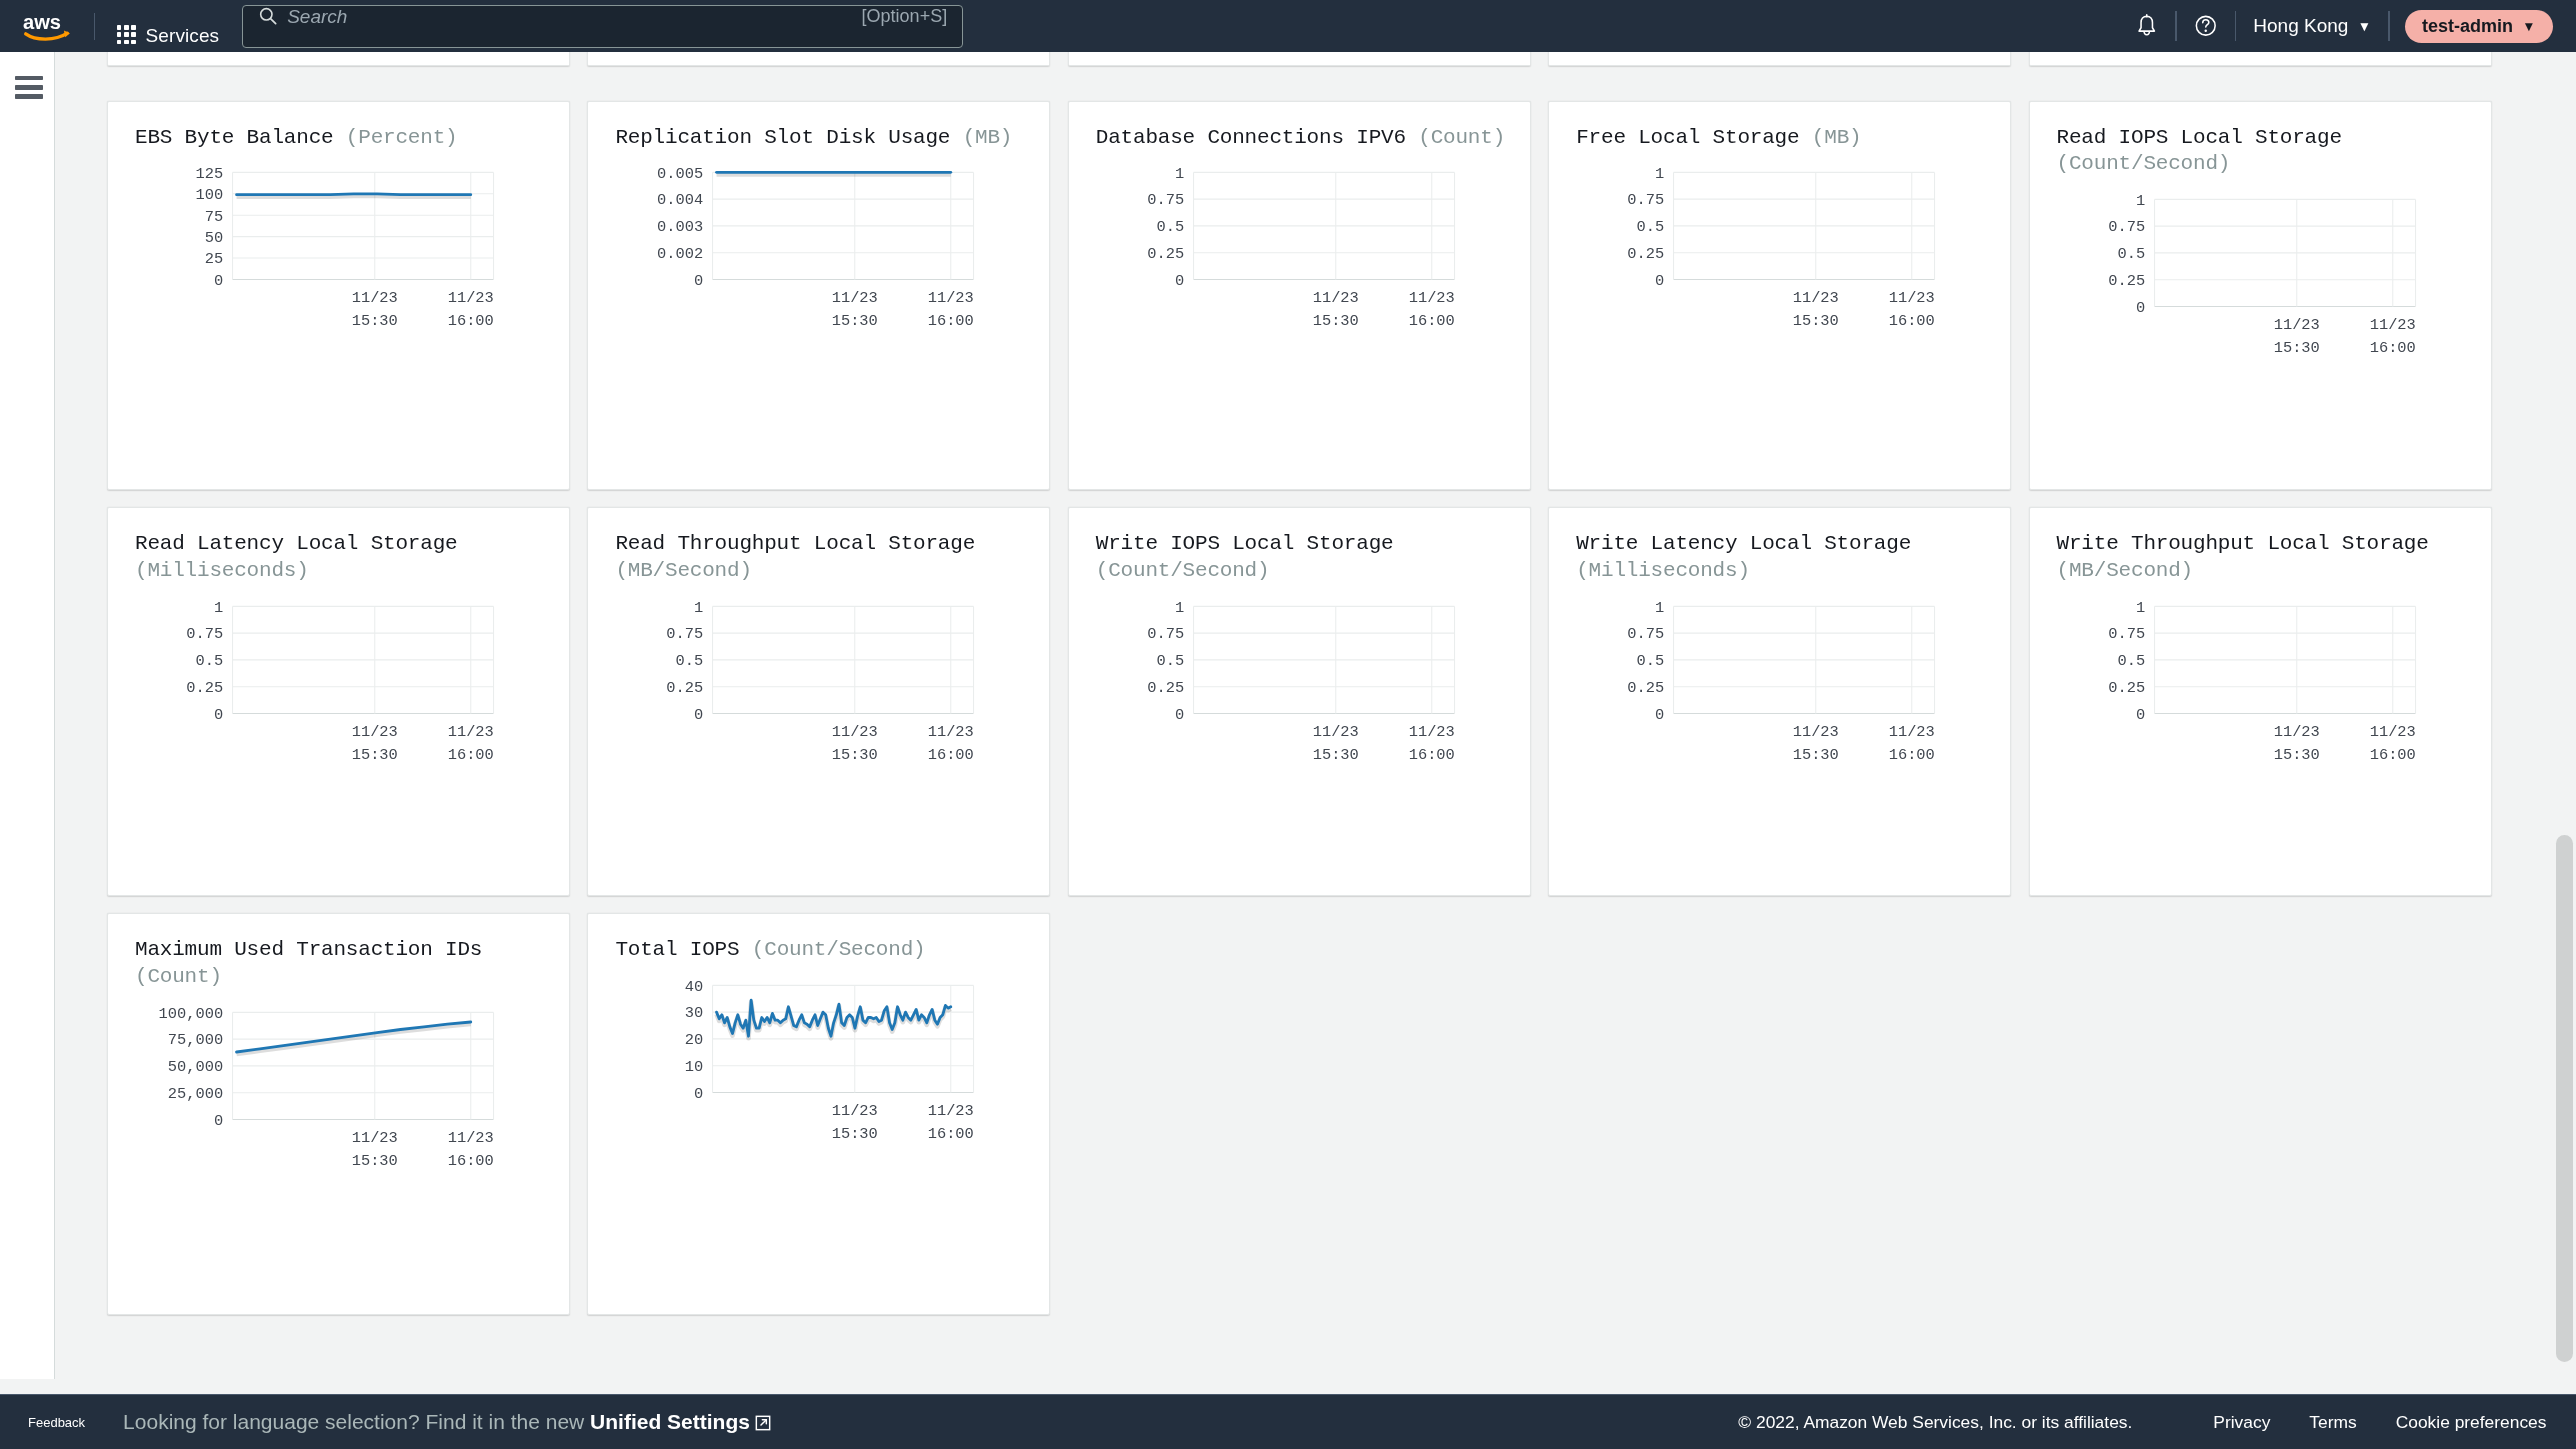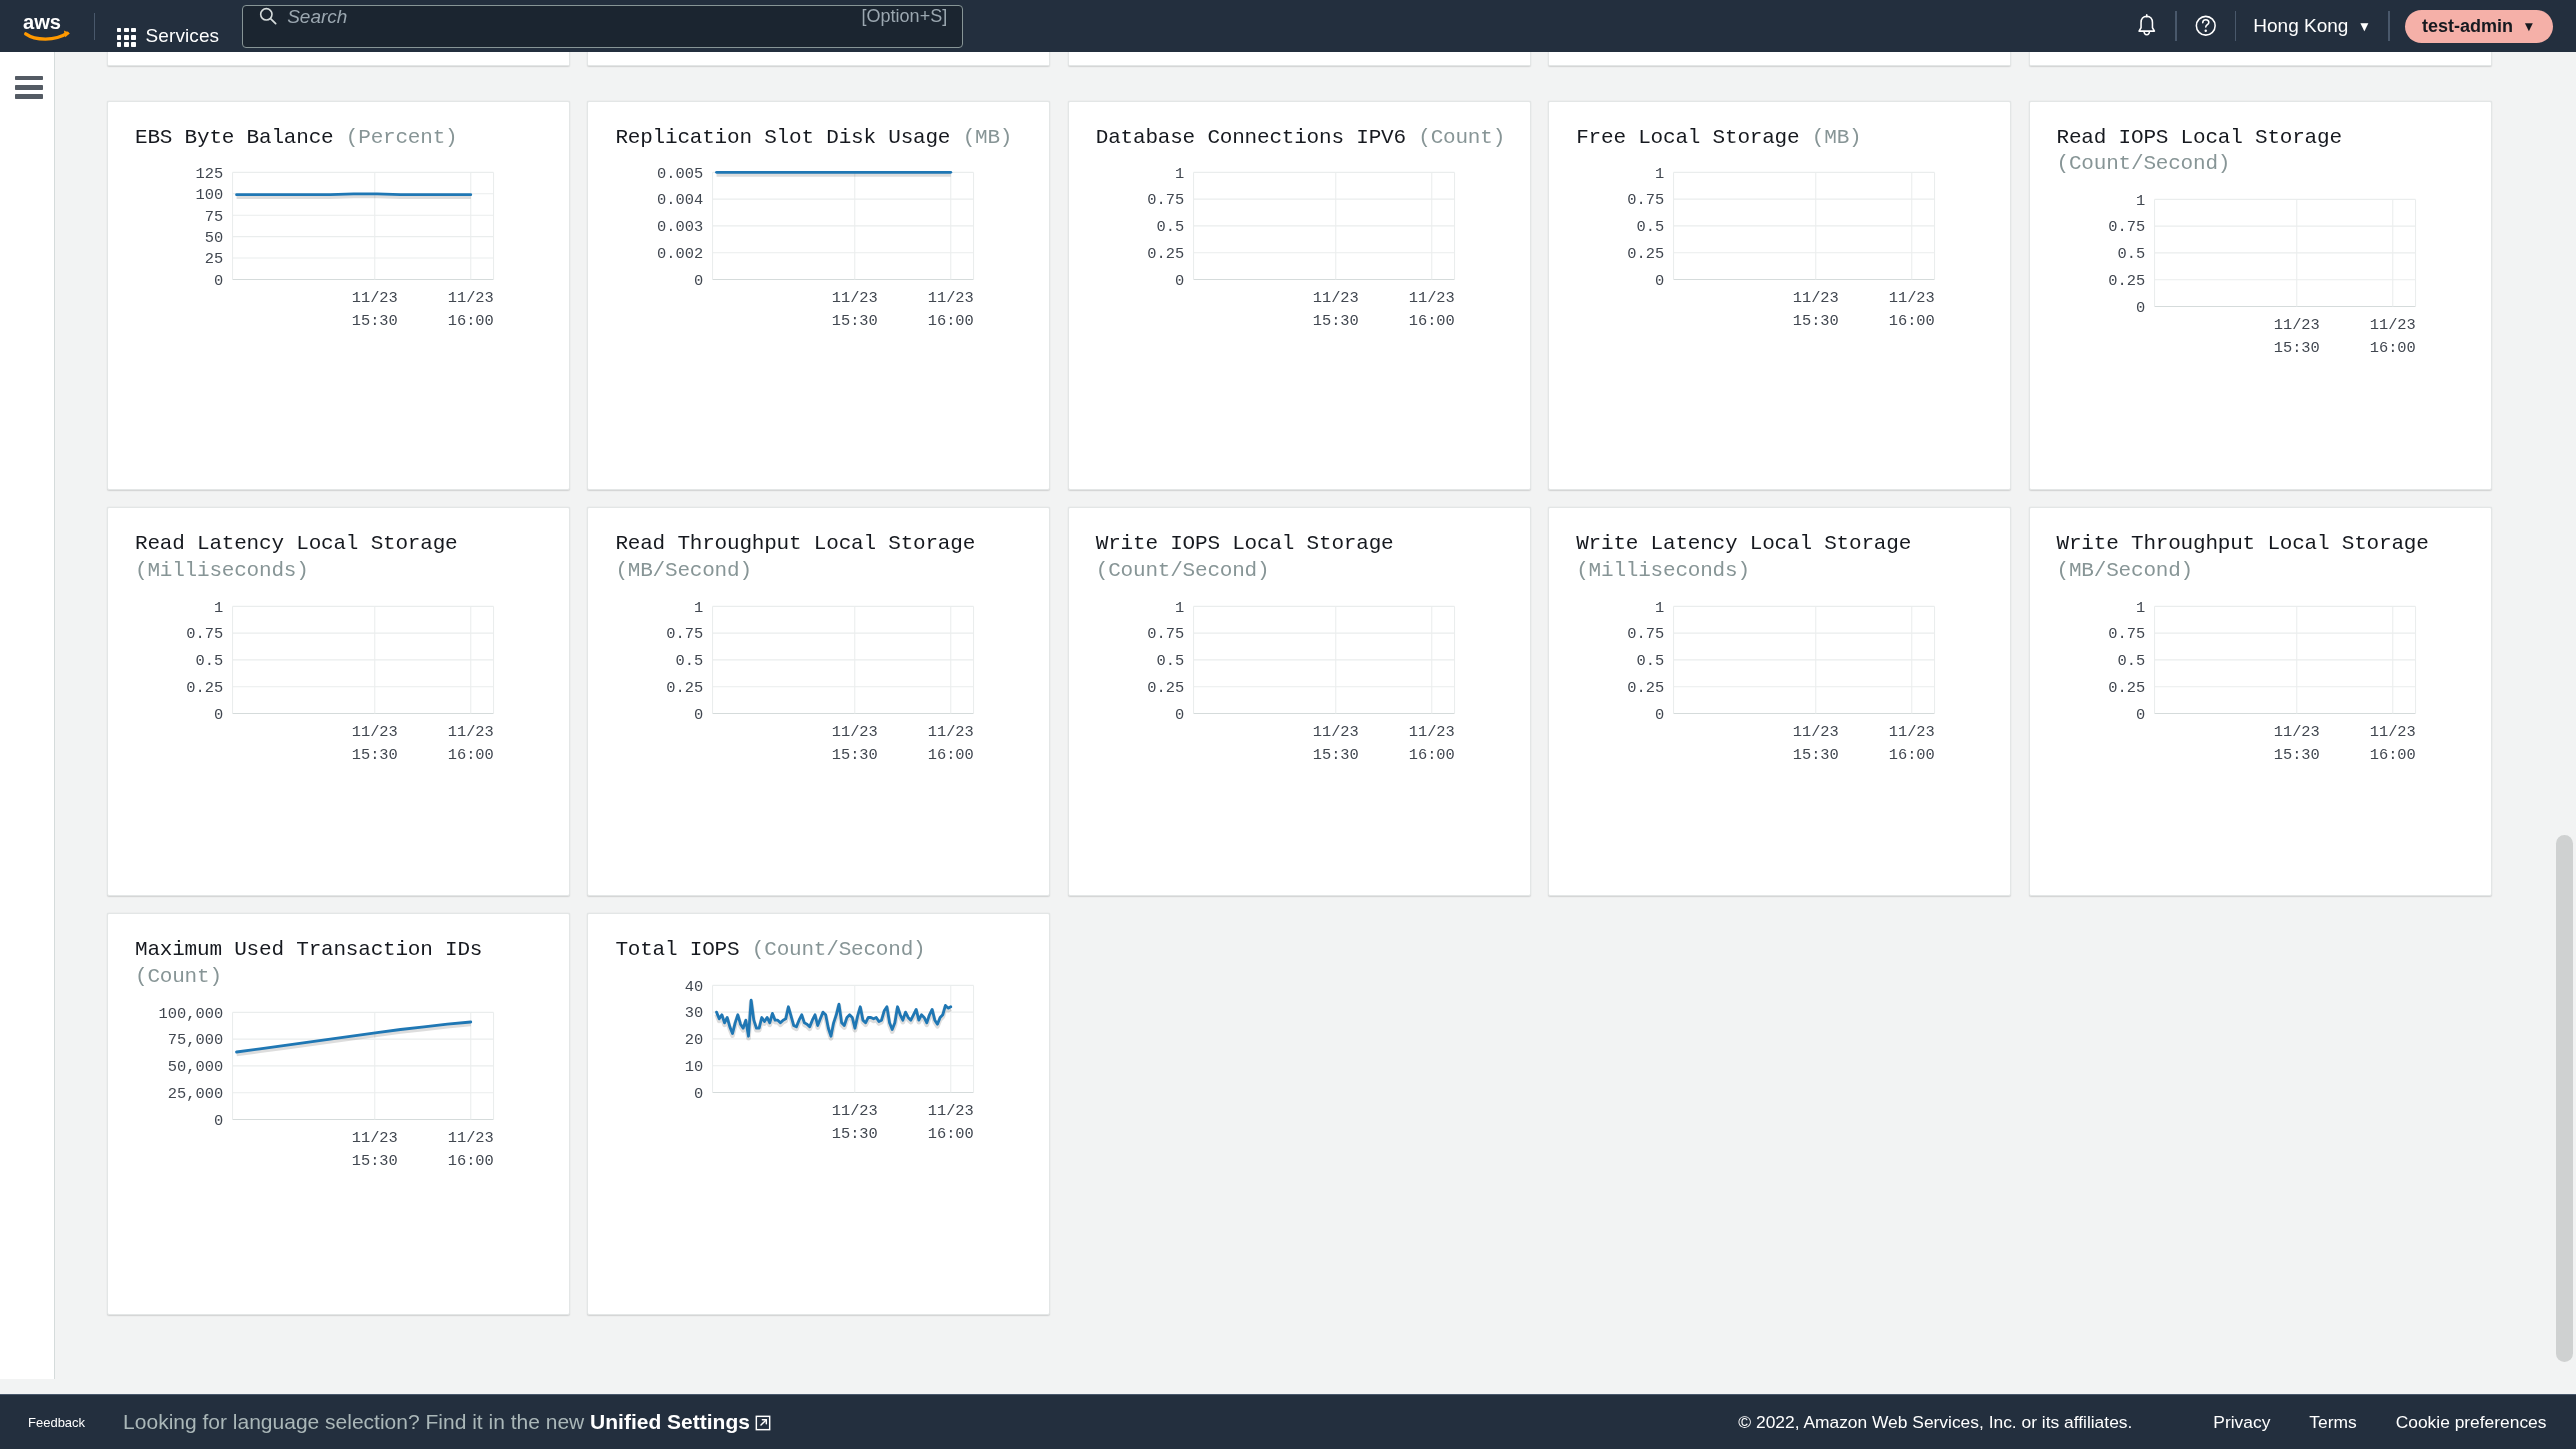--- a/index.html
+++ b/index.html
@@ -11,21 +11,21 @@
   }
 
   
   .topnav{
     position:absolute; top:0; left:0; width:2576px; height:52px;
     background:#232f3e; display:flex; align-items:center; z-index:50;
   }
   .aws-logo{ margin-left:23px; width:55px; height:31px; position:relative; cursor:pointer; }
   .aws-logo svg{ width:55px; height:31px; display:block; }
   .nav-div{ width:1.3px; height:27px; background:#49586b; margin:0 16px; }
-  .svc-btn{ display:flex; align-items:flex-end; cursor:pointer; padding:4px 5.4px;margin-top:20px; }
+  .svc-btn{ display:flex; align-items:flex-start; cursor:pointer; padding:4px 5.4px;margin-top:20px; }
   .grid-icon{ display:grid; grid-template-columns:repeat(3,4.7px); grid-template-rows:repeat(3,4.7px); gap:2.7px; margin-right:9.4px; }
   .grid-icon i{ background:#ffffff; width:4.7px; height:4.7px; display:block; border-radius:0.7px; }
   .svc-label{ color:#ffffff; font-size:19px; letter-spacing:0.1px; }
   .searchbox{
     margin-left:17.4px; width:721px; height:43px; background:#1b2530;
     border:1.3px solid #879596; border-radius:4px;
     display:flex; align-items:flex-start; padding:0 14.8px; cursor:text;
   }
   .search-ic{ width:20px; height:20px; flex:0 0 auto; margin-right:9.4px; }
   .search-ic svg{ width:20px; height:20px; display:block; }

